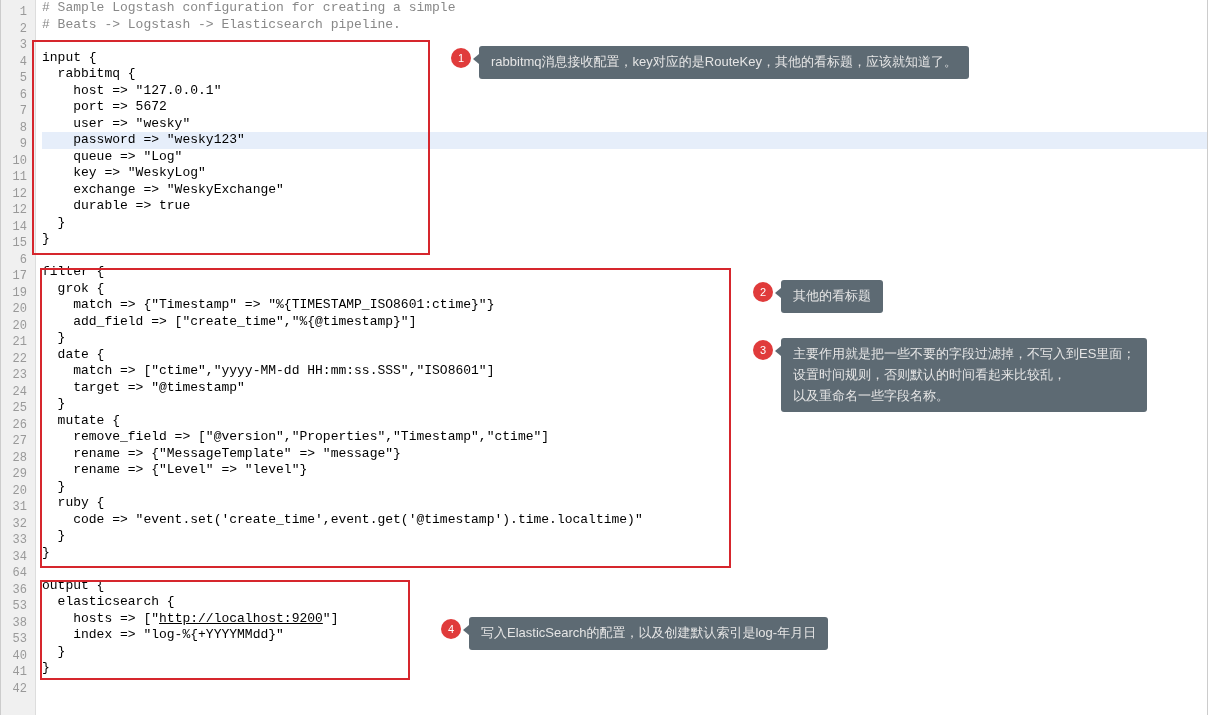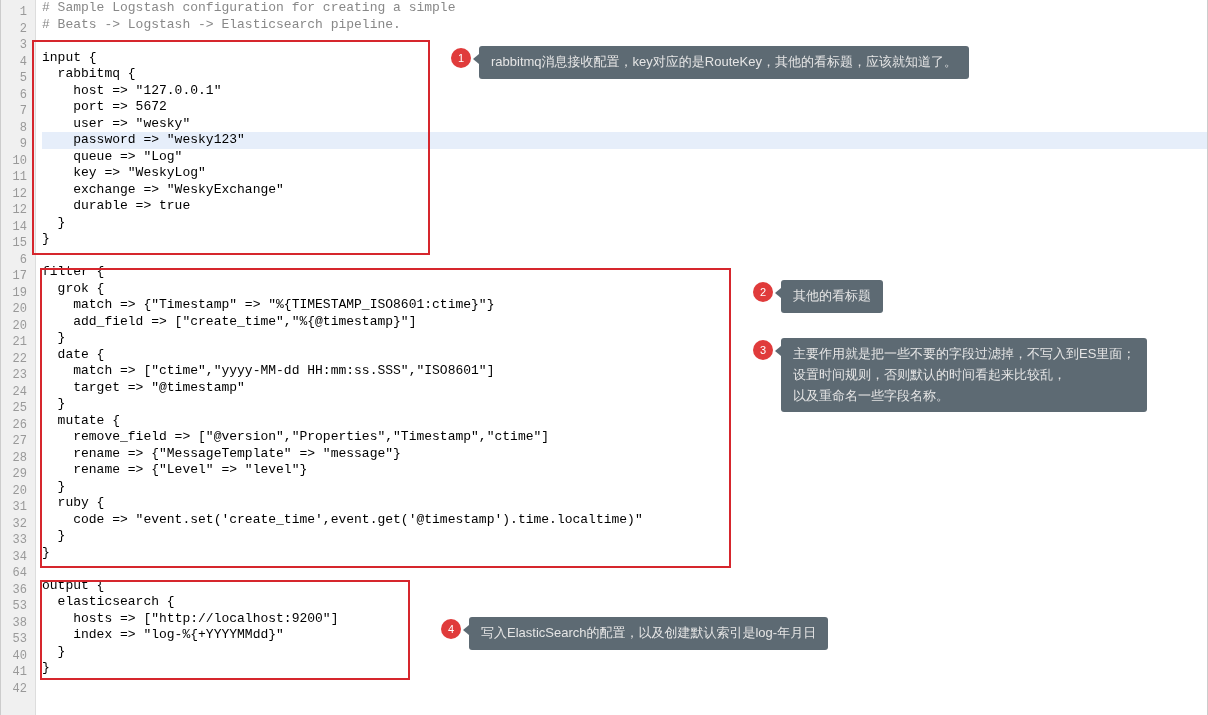--- a/index.html
+++ b/index.html
@@ -44,21 +44,21 @@
   .line {
     height: 16.5px;
     line-height: 16.5px;
     position: relative;
   }
   .line.highlight {
     background: #e6eefa;
   }
   .comment { color: #888; }
   .normal { color: #000000; margin-top: 36px; }
-  .underline { }
+  .underline { text-decoration: underline; }
   .highlight-box {
     position: absolute;
     border: 2px solid #d6262d;
     background: transparent;
     pointer-events: none;
     z-index: 5;
   }
   .annotation {
     position: absolute;
     display: flex;

